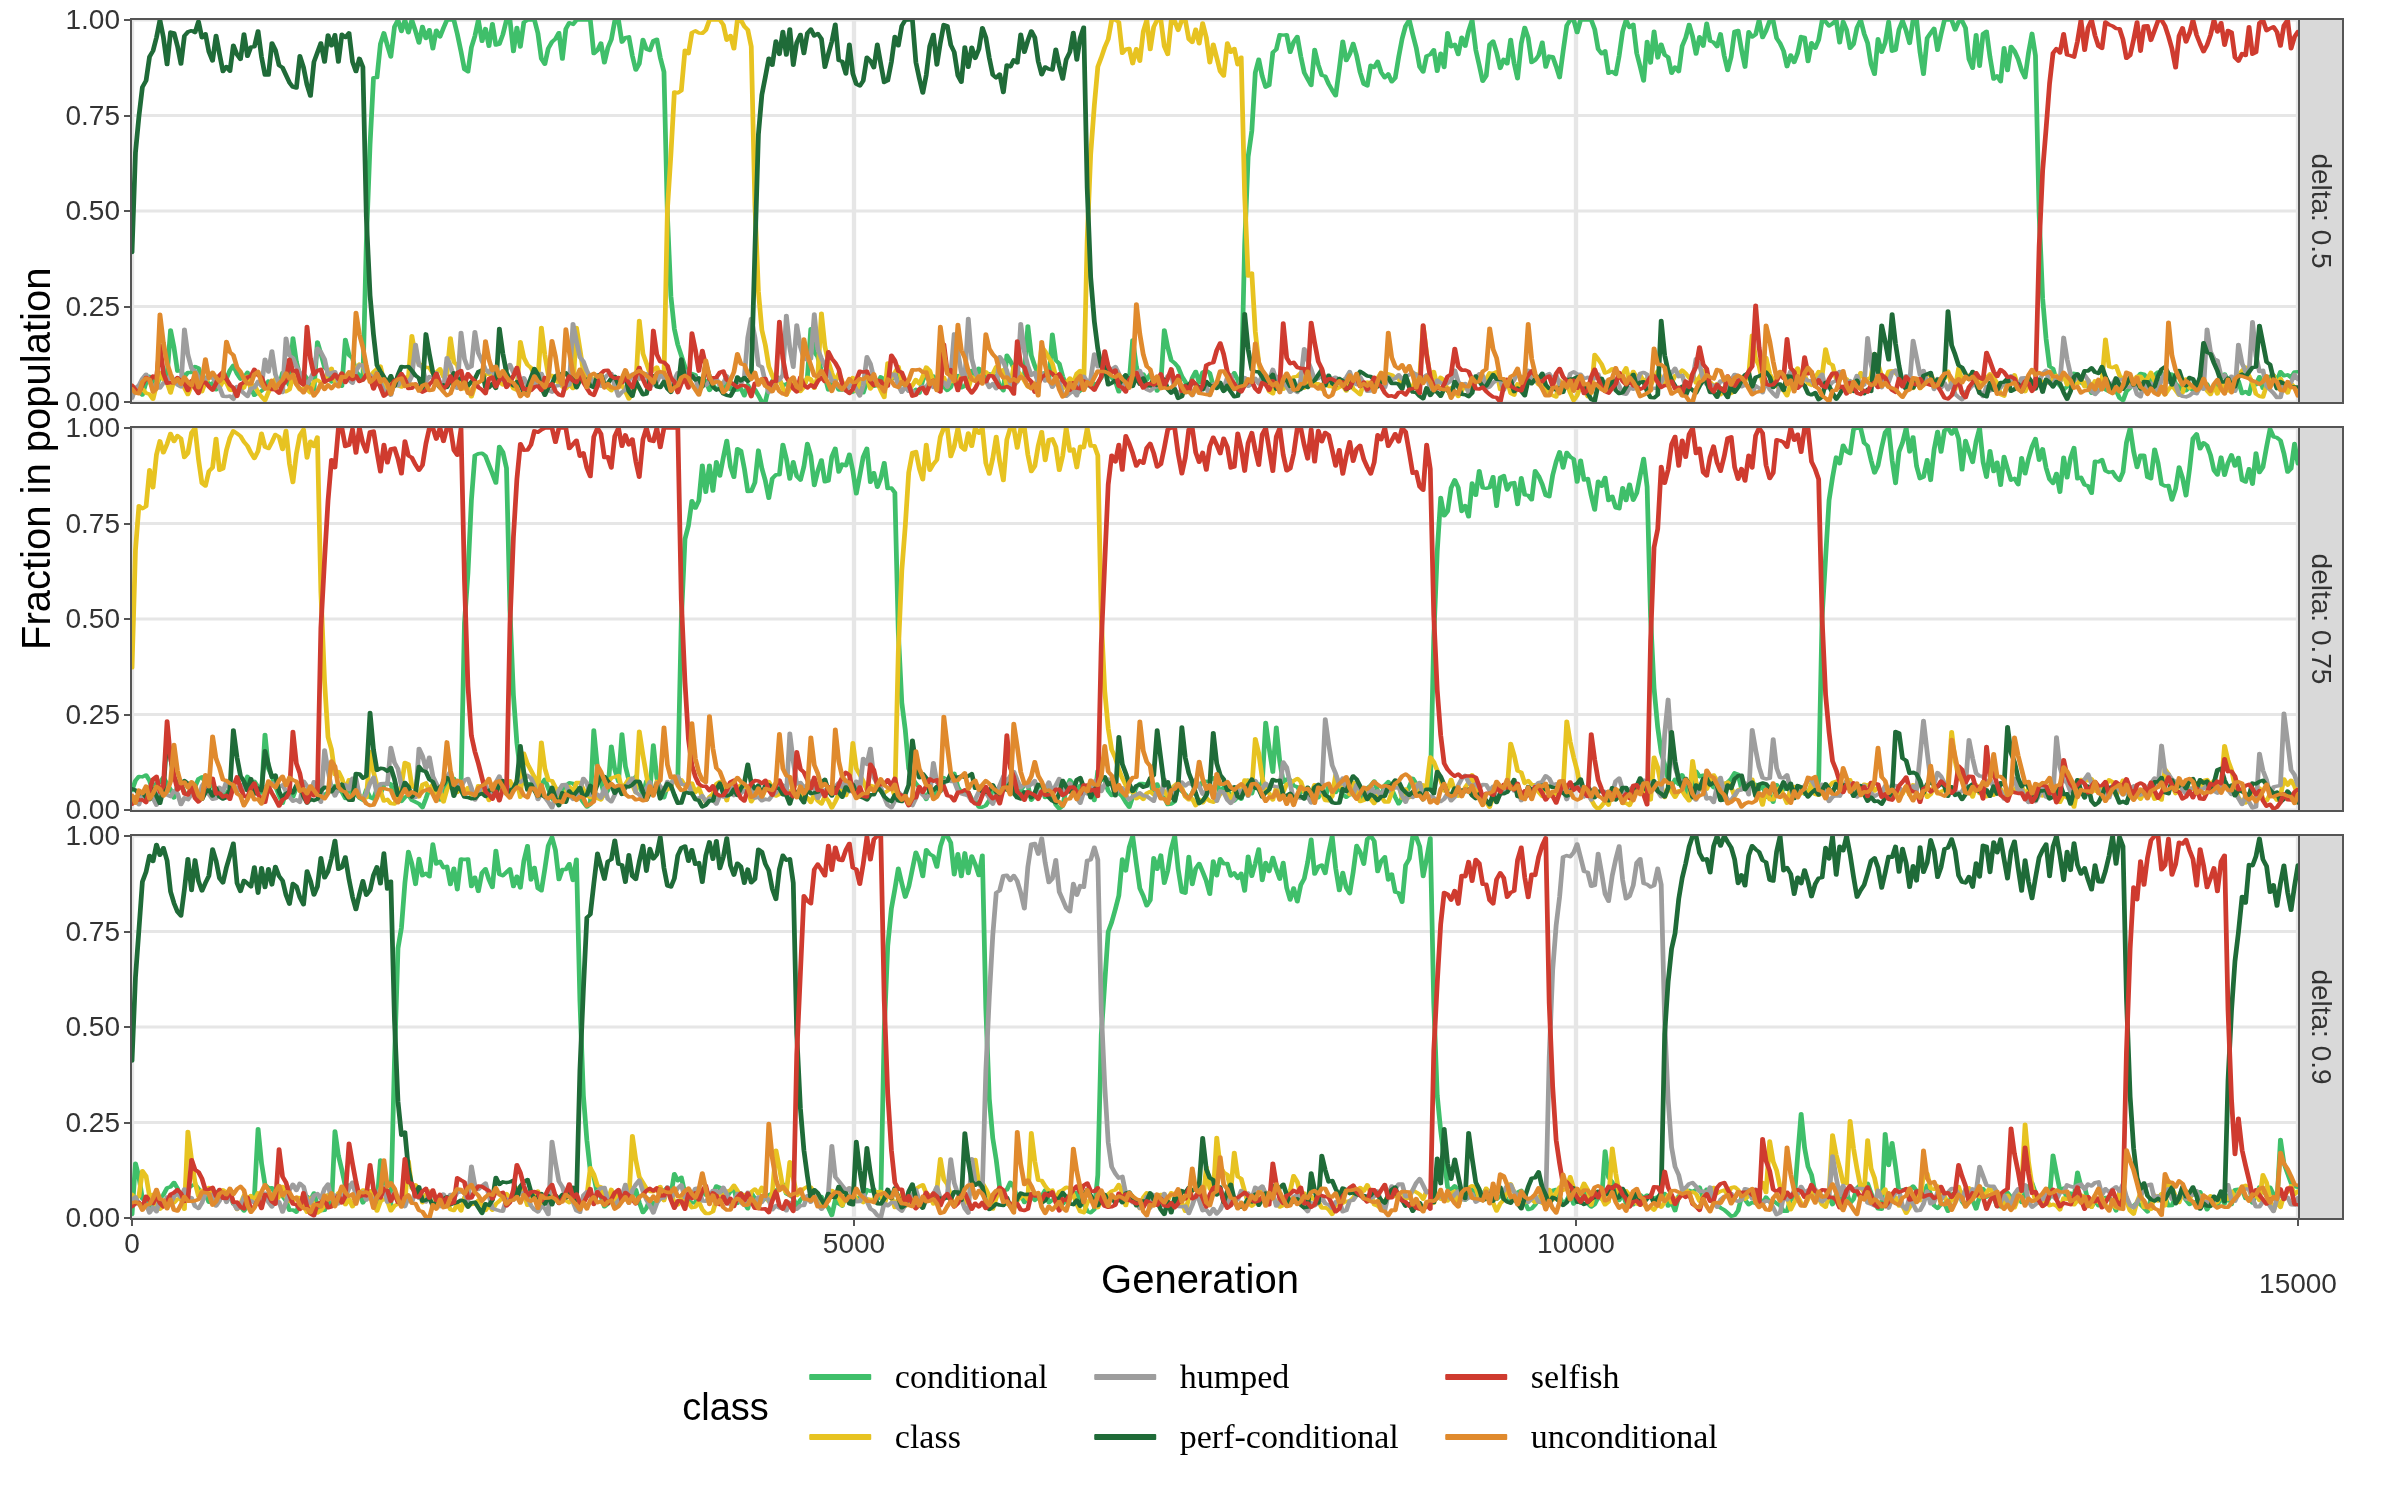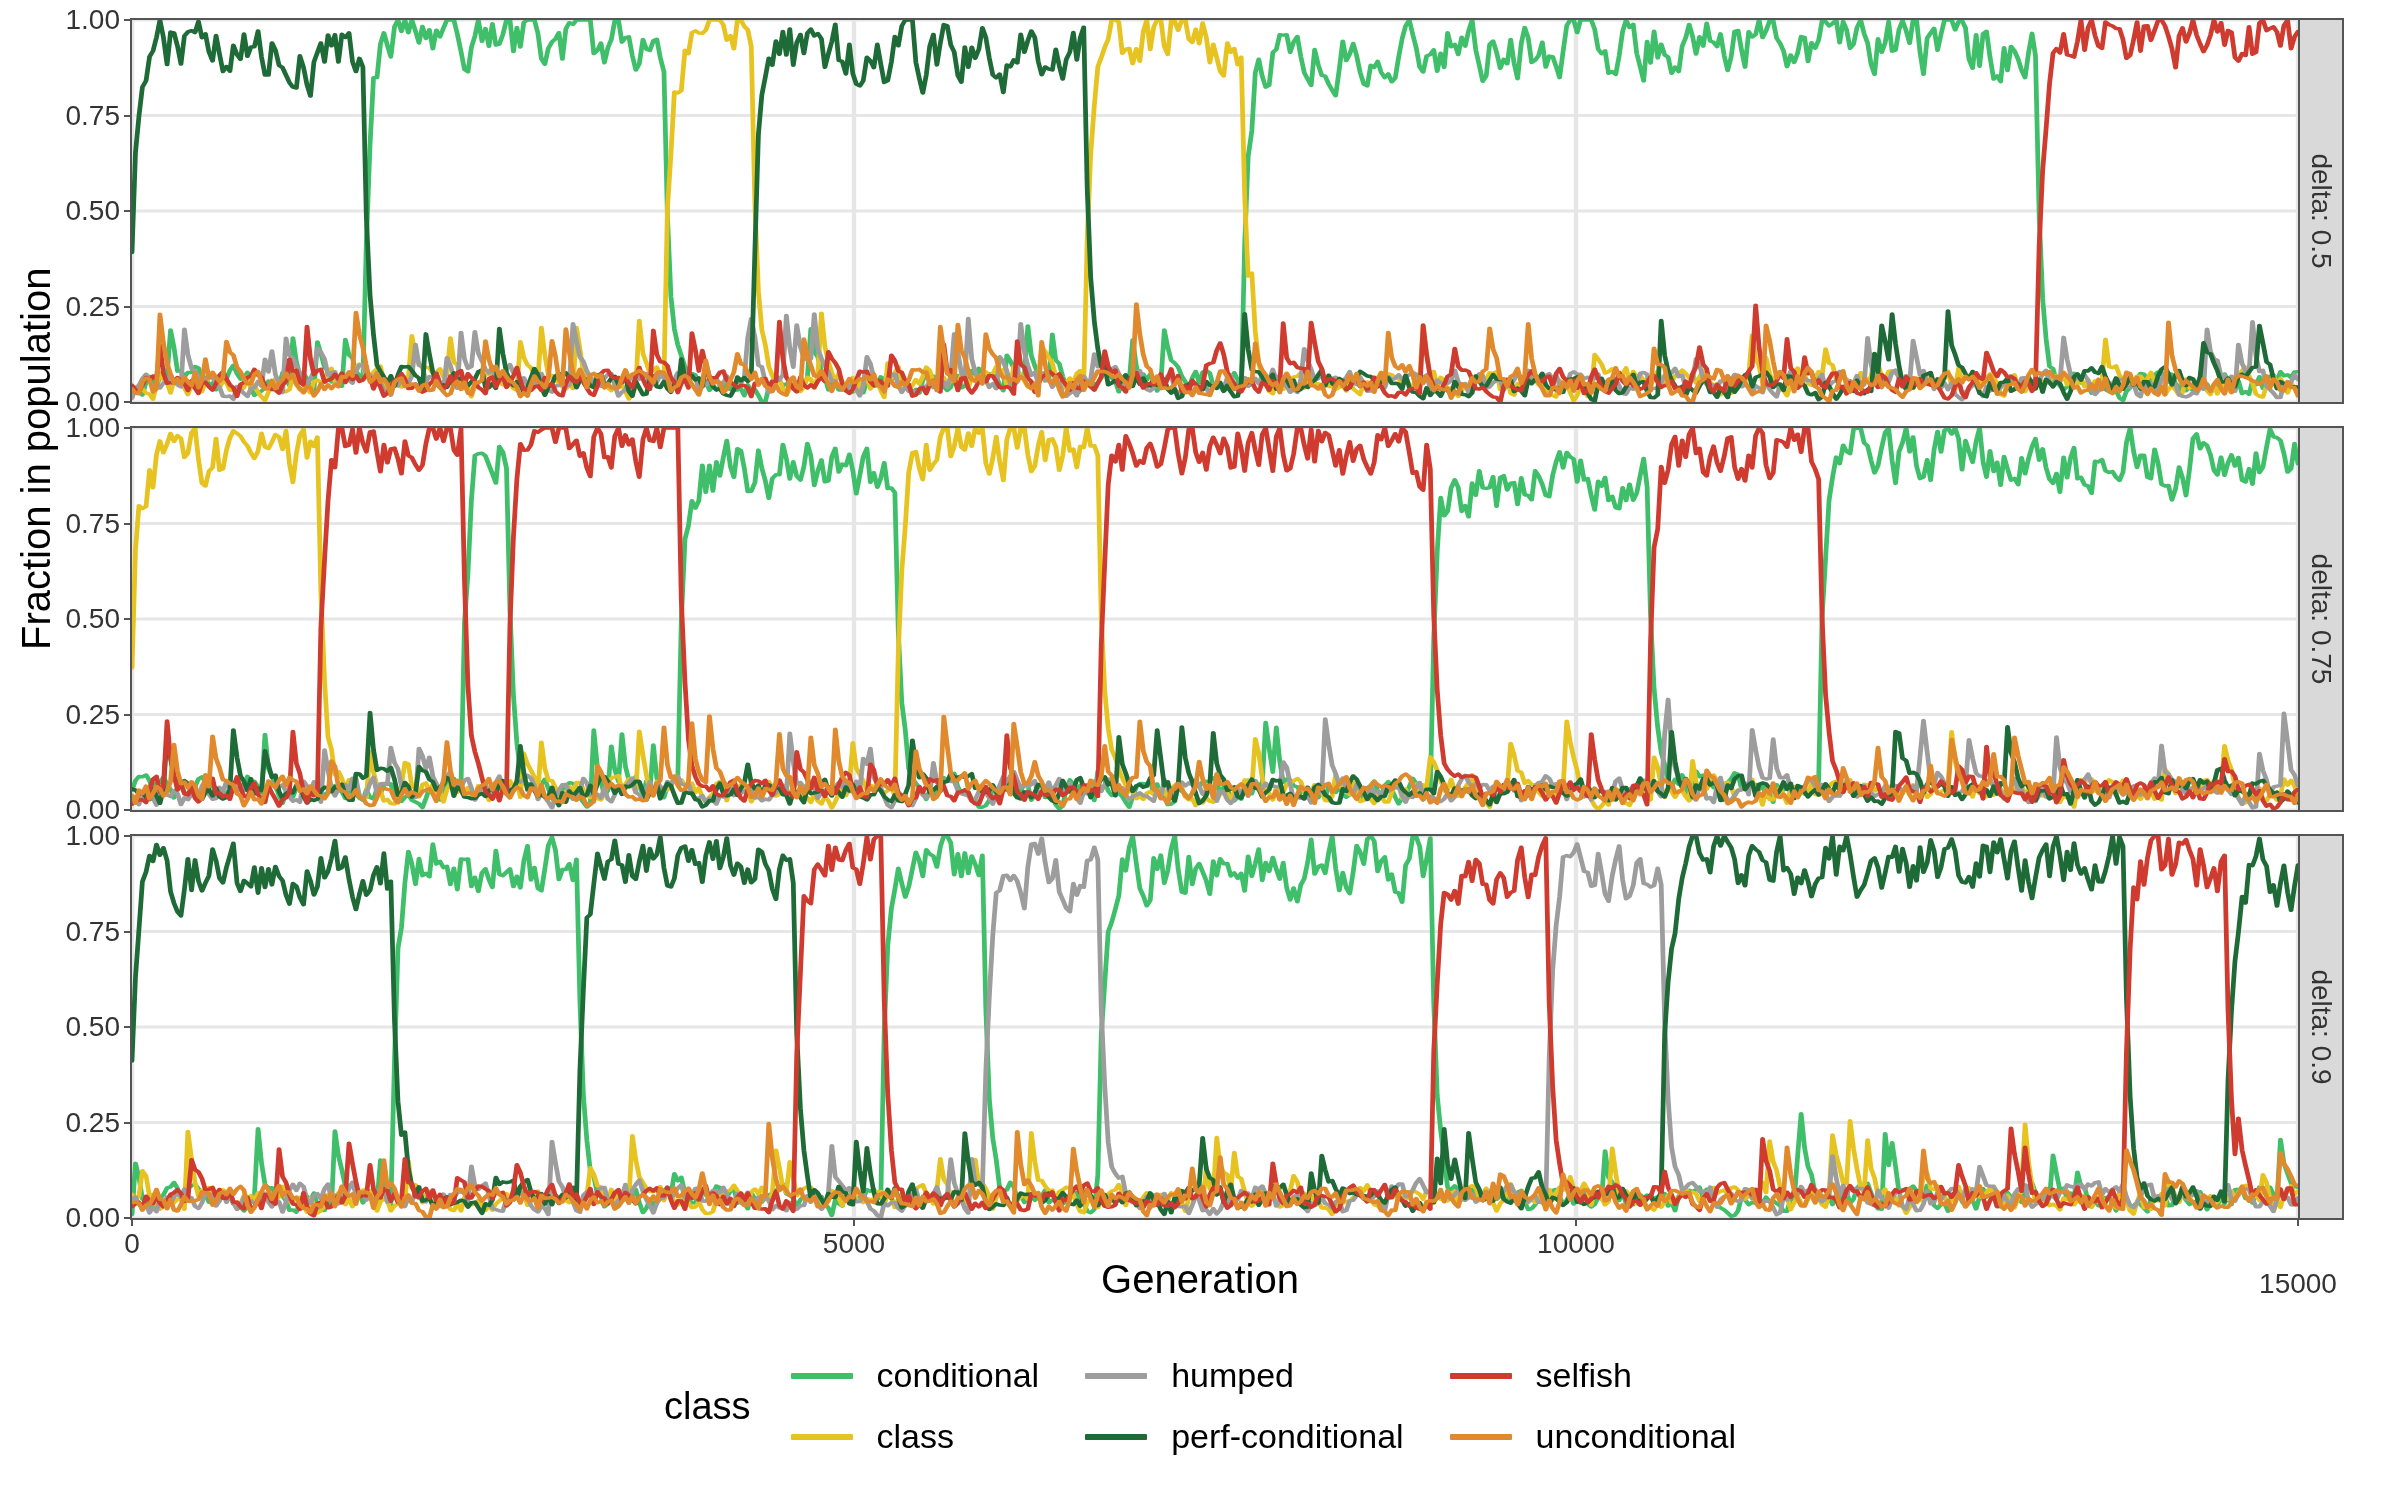--- a/index.html
+++ b/index.html
@@ -123,20 +123,21 @@
     grid-template-columns: repeat(3, auto);
     grid-template-rows: repeat(2, auto);
     column-gap: 46px;
     row-gap: 22px;
   }
   .legend-item {
     display: flex;
     align-items: center;
     gap: 24px;
     font-size: 34px;
+    font-family: Liberation Serif, serif;
   }
   .legend-swatch {
     width: 62px;
     height: 6px;
     border-radius: 1px;
   }
 </style>
 </head>
 <body>
 

